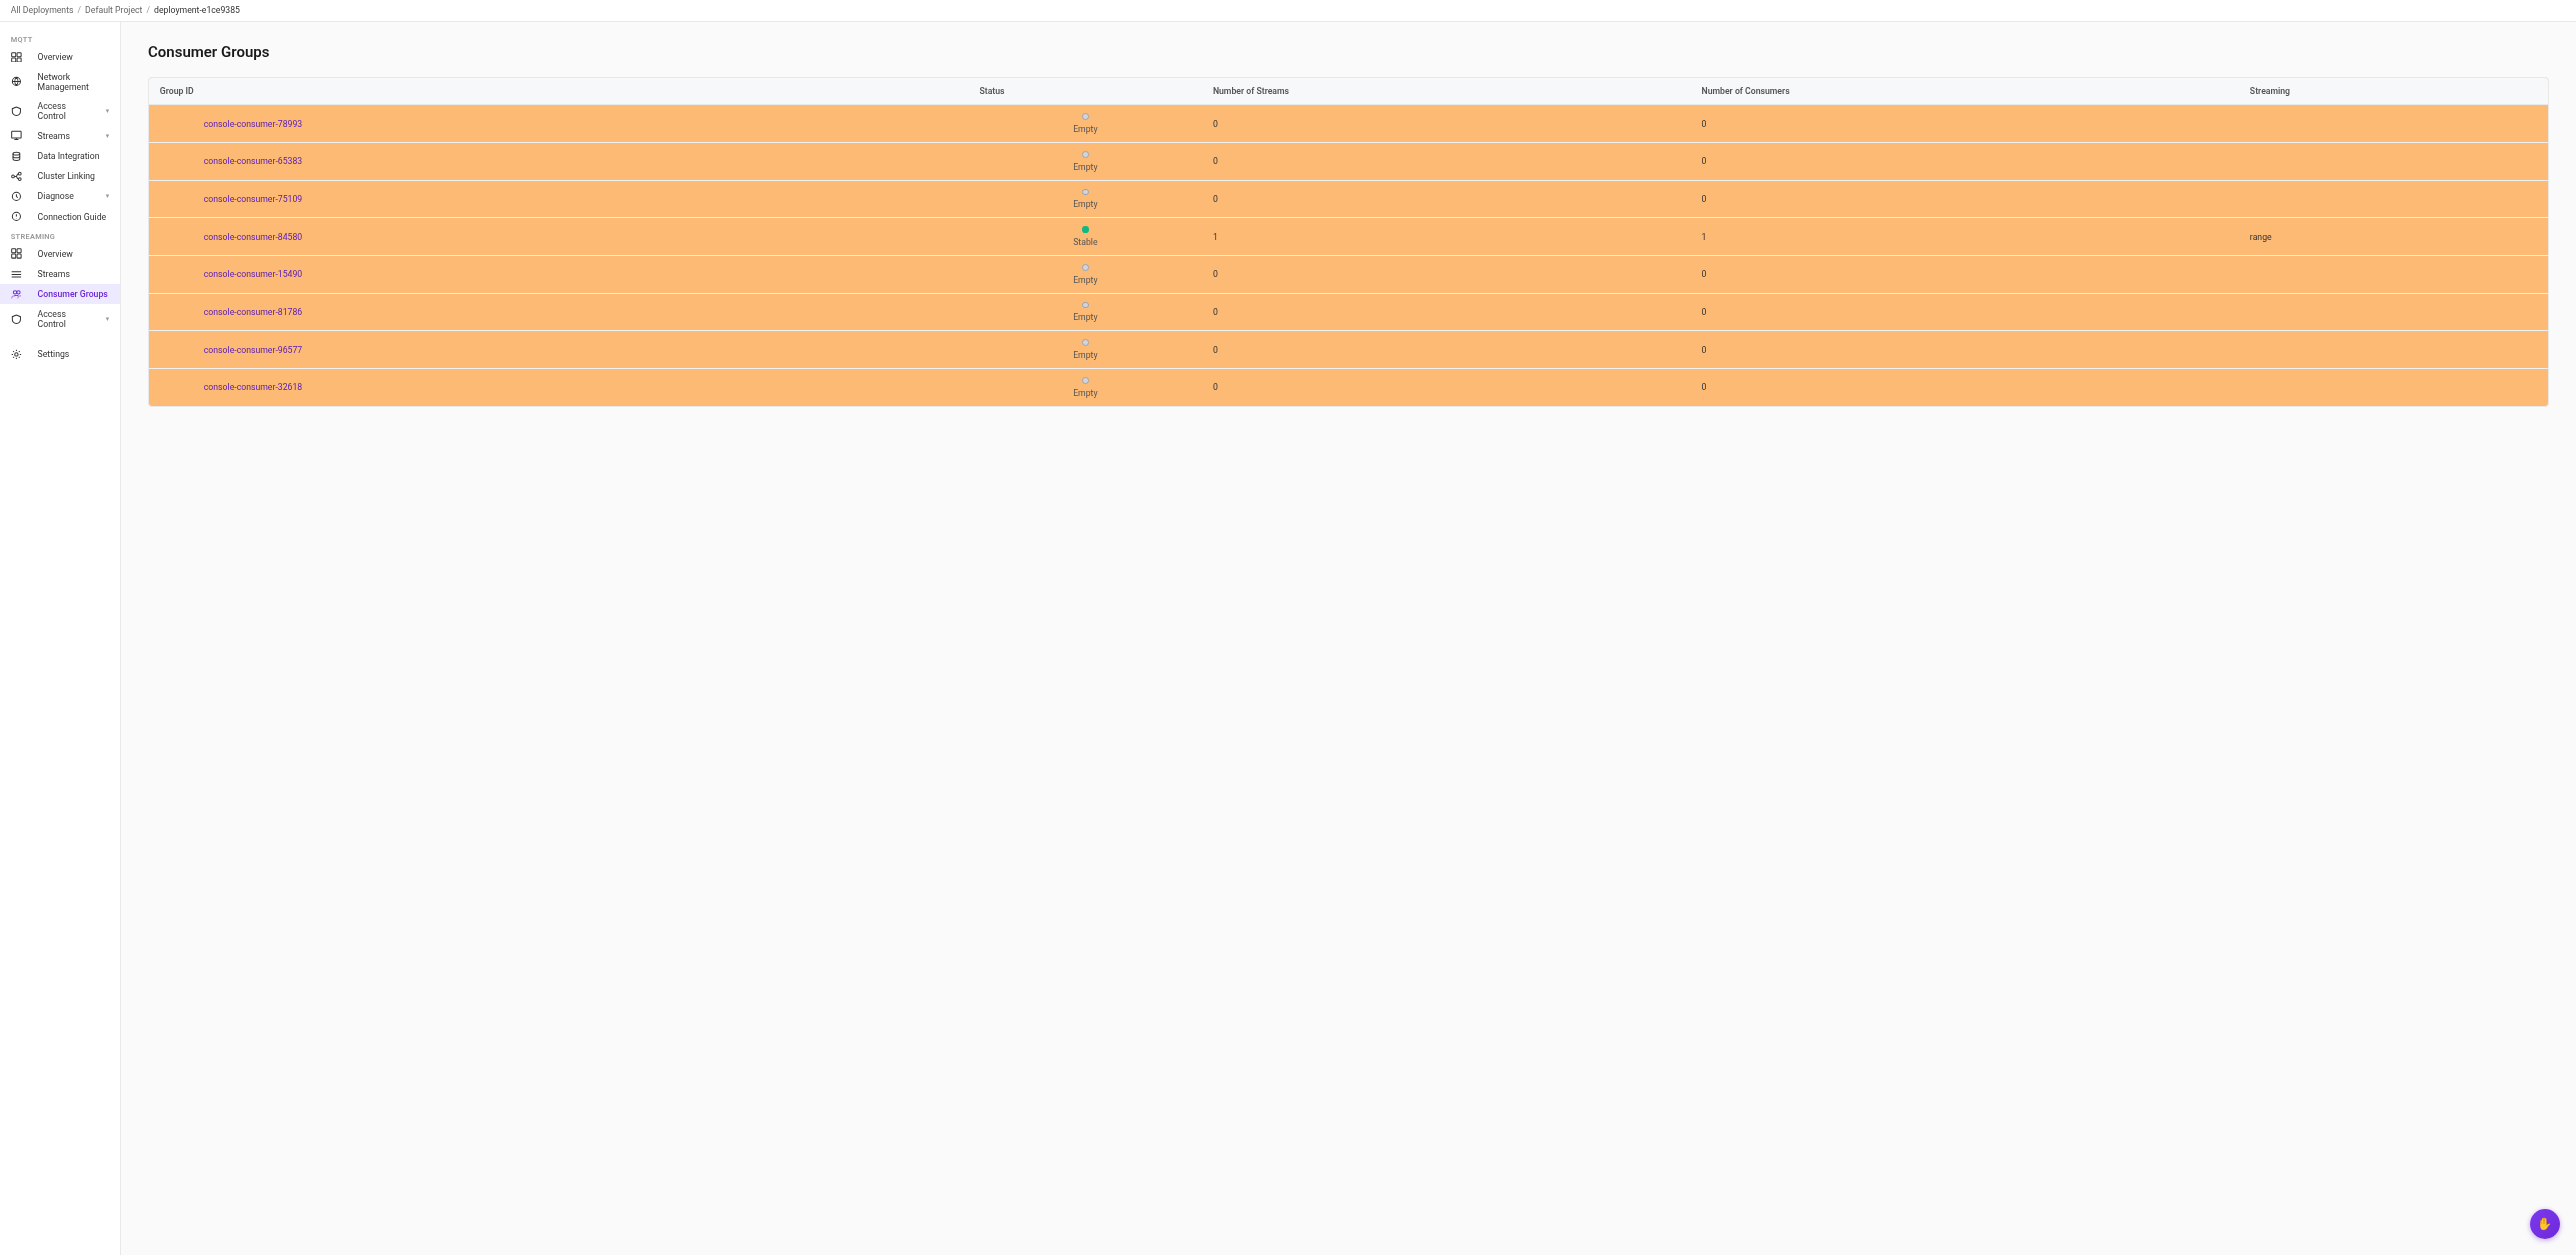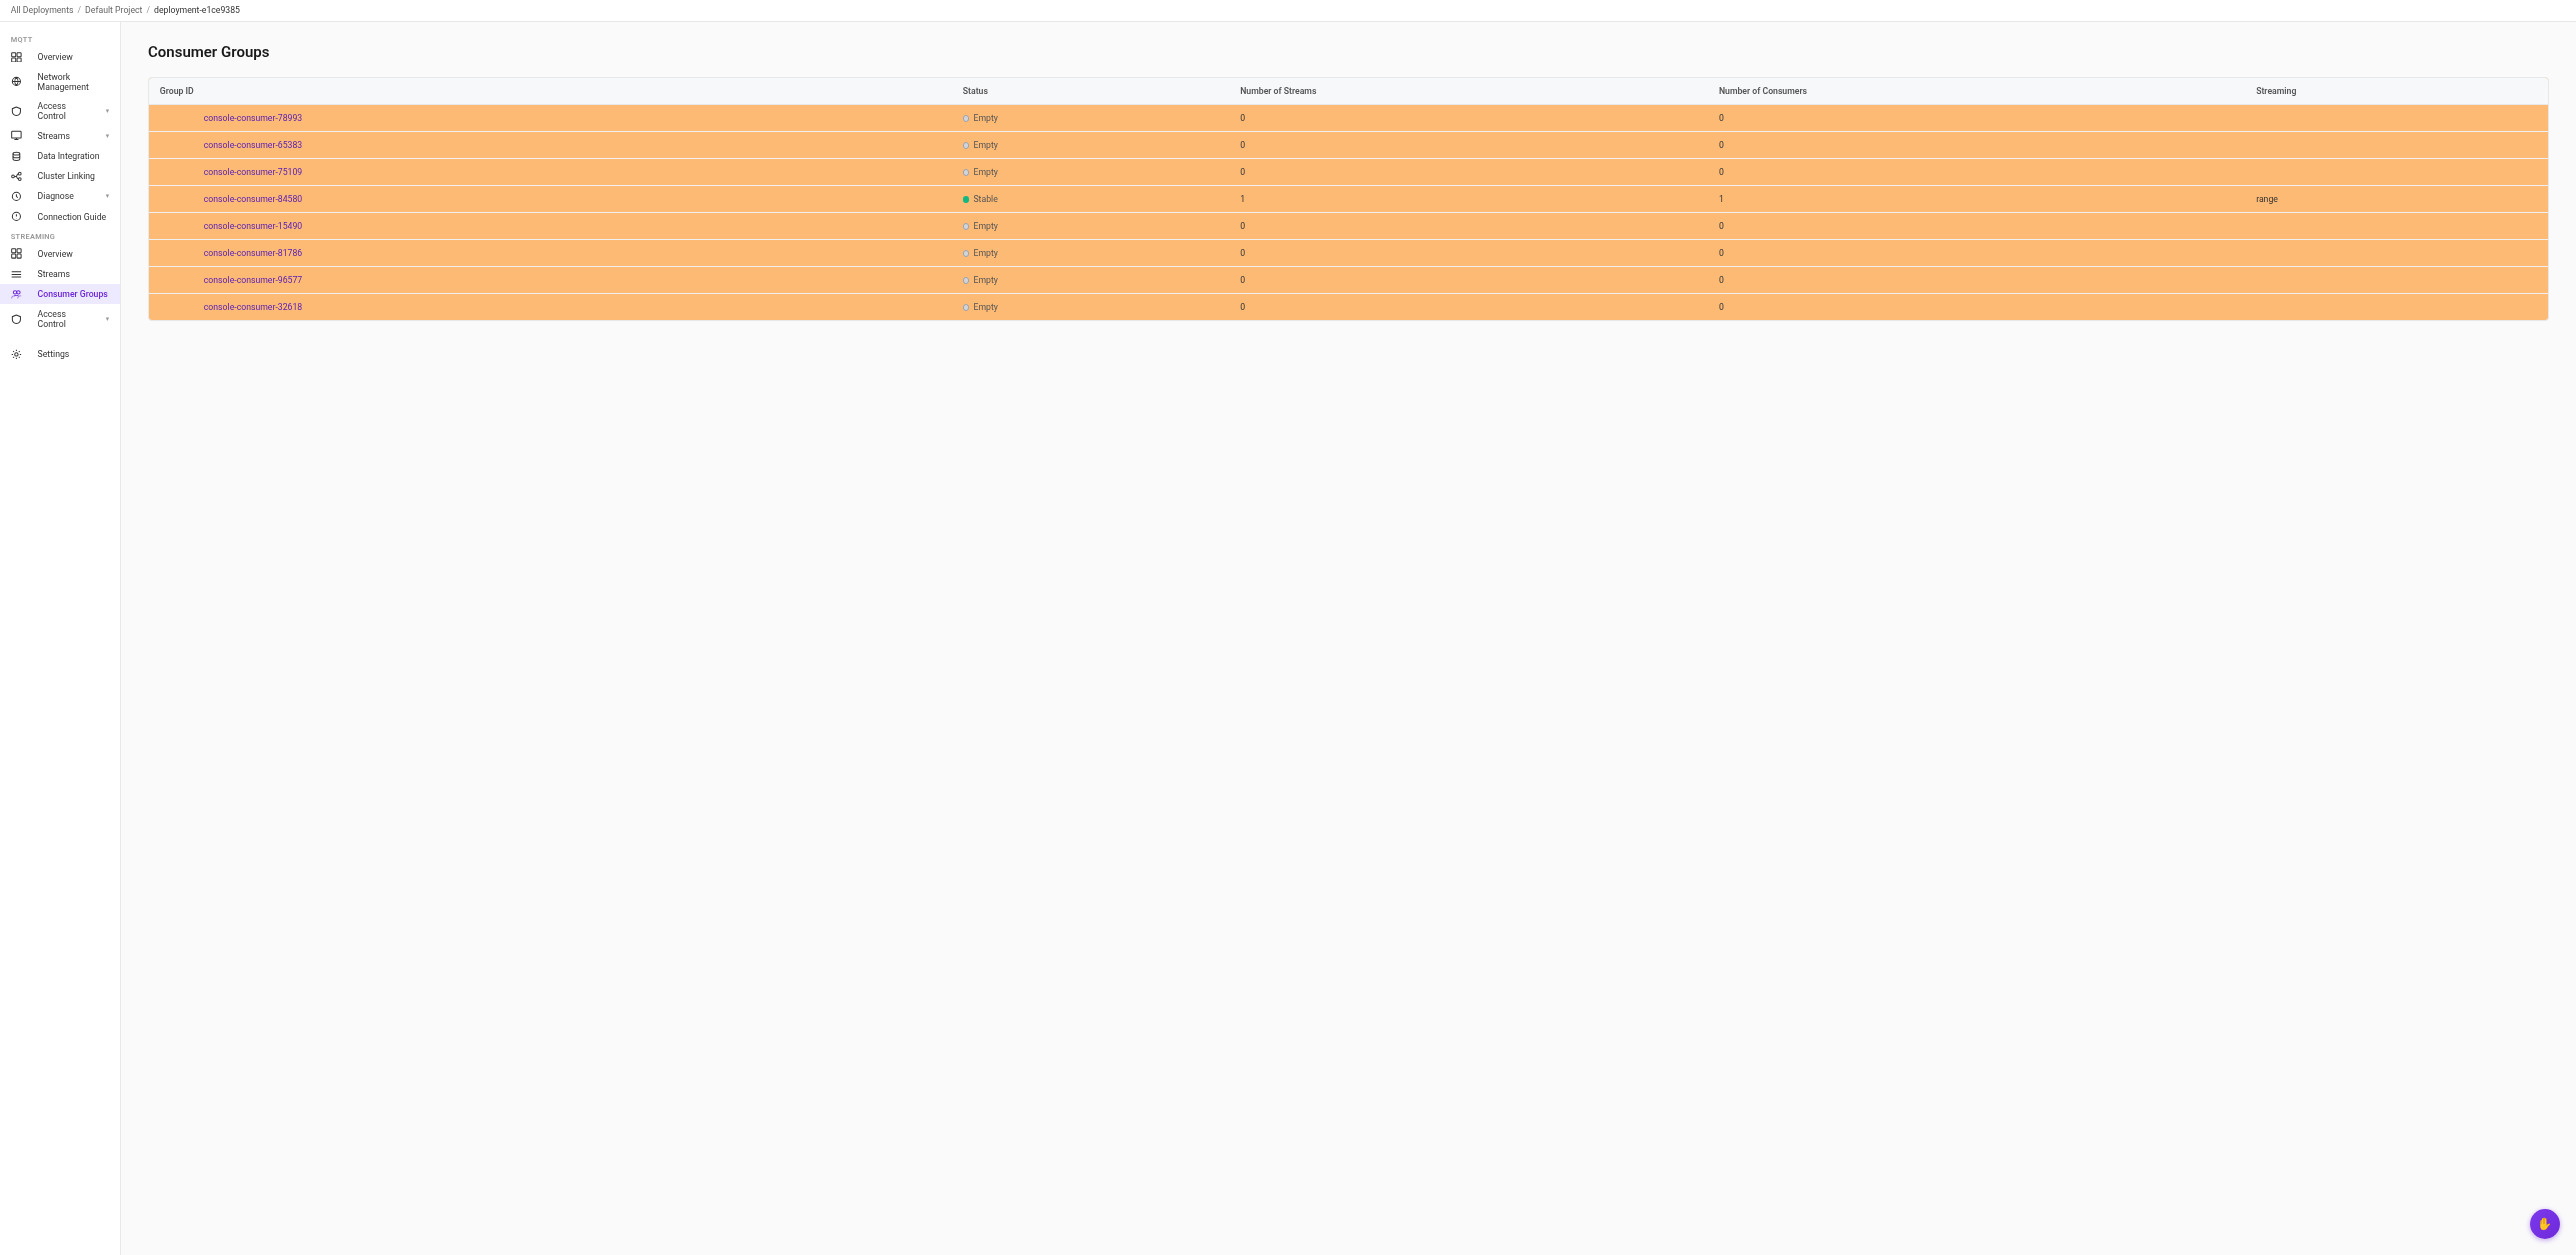--- a/index.html
+++ b/index.html
@@ -42,21 +42,21 @@
     
     .table-container { background: #fdba74; border: 0.7px solid #e8e8e8; border-radius: 4px; overflow: hidden; }
     table { width: 100%; border-collapse: collapse; }
     thead tr { background: #f7f8fa; }
     th { padding: 8px 10.8px; text-align: left; font-size: 8.7px; font-weight: 600; color: #555; border-bottom: 0.7px solid #e8e8e8; }
     td { padding: 8px 10.8px; font-size: 8.7px; color: #333; border-bottom: 0.7px solid #f0f0f0; }
     tr:last-child td { border-bottom: none; }
 
     .group-id-link { color: #5b21b6; text-decoration: none; font-size: 8.7px; padding-left: 44px; }
 
-    .status-cell { display: flex; align-items: center; gap: 4px; }
+    .status-cell { display: flex; align-items: center; gap: 4px; flex-direction: column; }
     .status-dot { width: 6.7px; height: 6.7px; border-radius: 50%; flex-shrink: 0; }
     .status-dot.empty { background: #d1d5db; border: 1.3px solid #9ca3af; }
     .status-dot.stable { background: #10b981; }
     .status-text { font-size: 8.7px; color: #555; }
 
     
     .help-btn {
       position: fixed; bottom: 16px; right: 16px;
       width: 30px; height: 30px; border-radius: 50%;
       background: linear-gradient(135deg, #7c3aed, #6d28d9);

